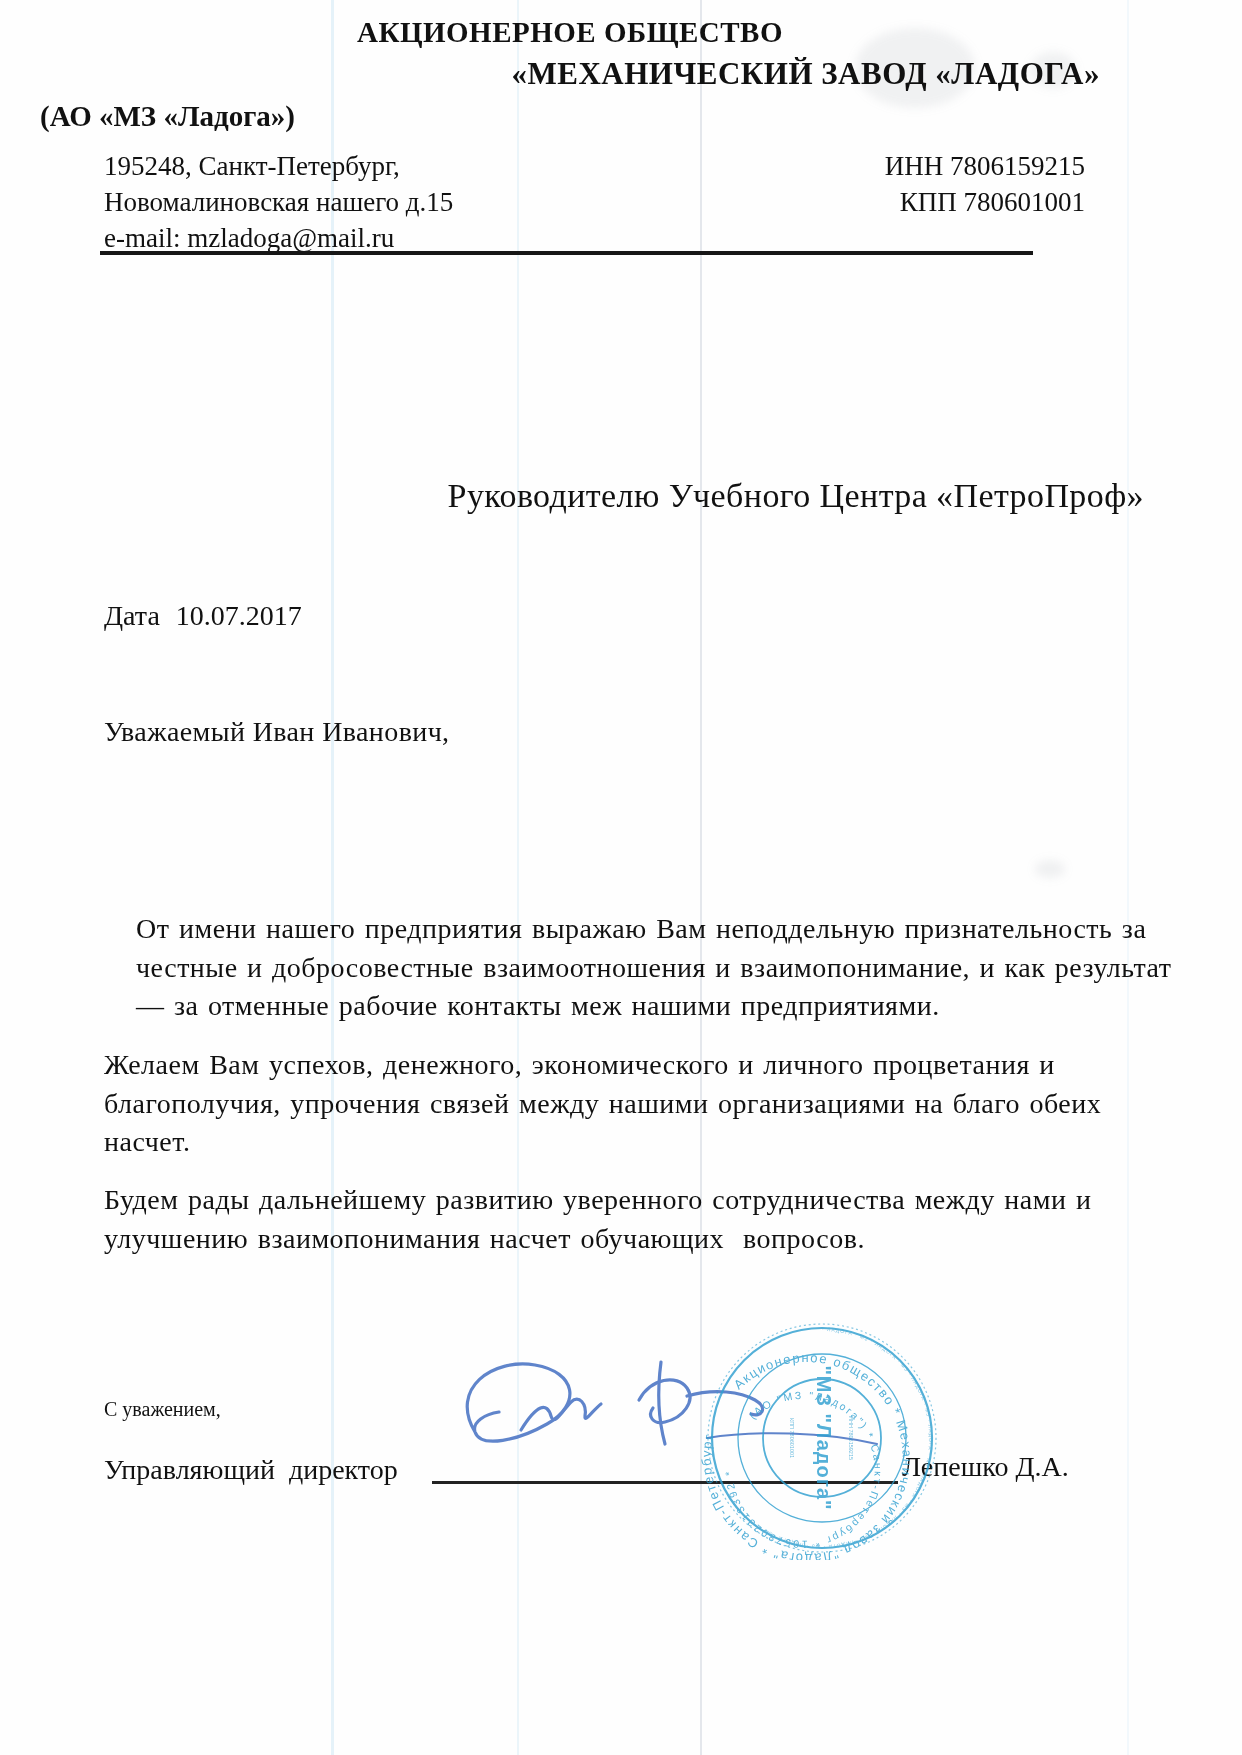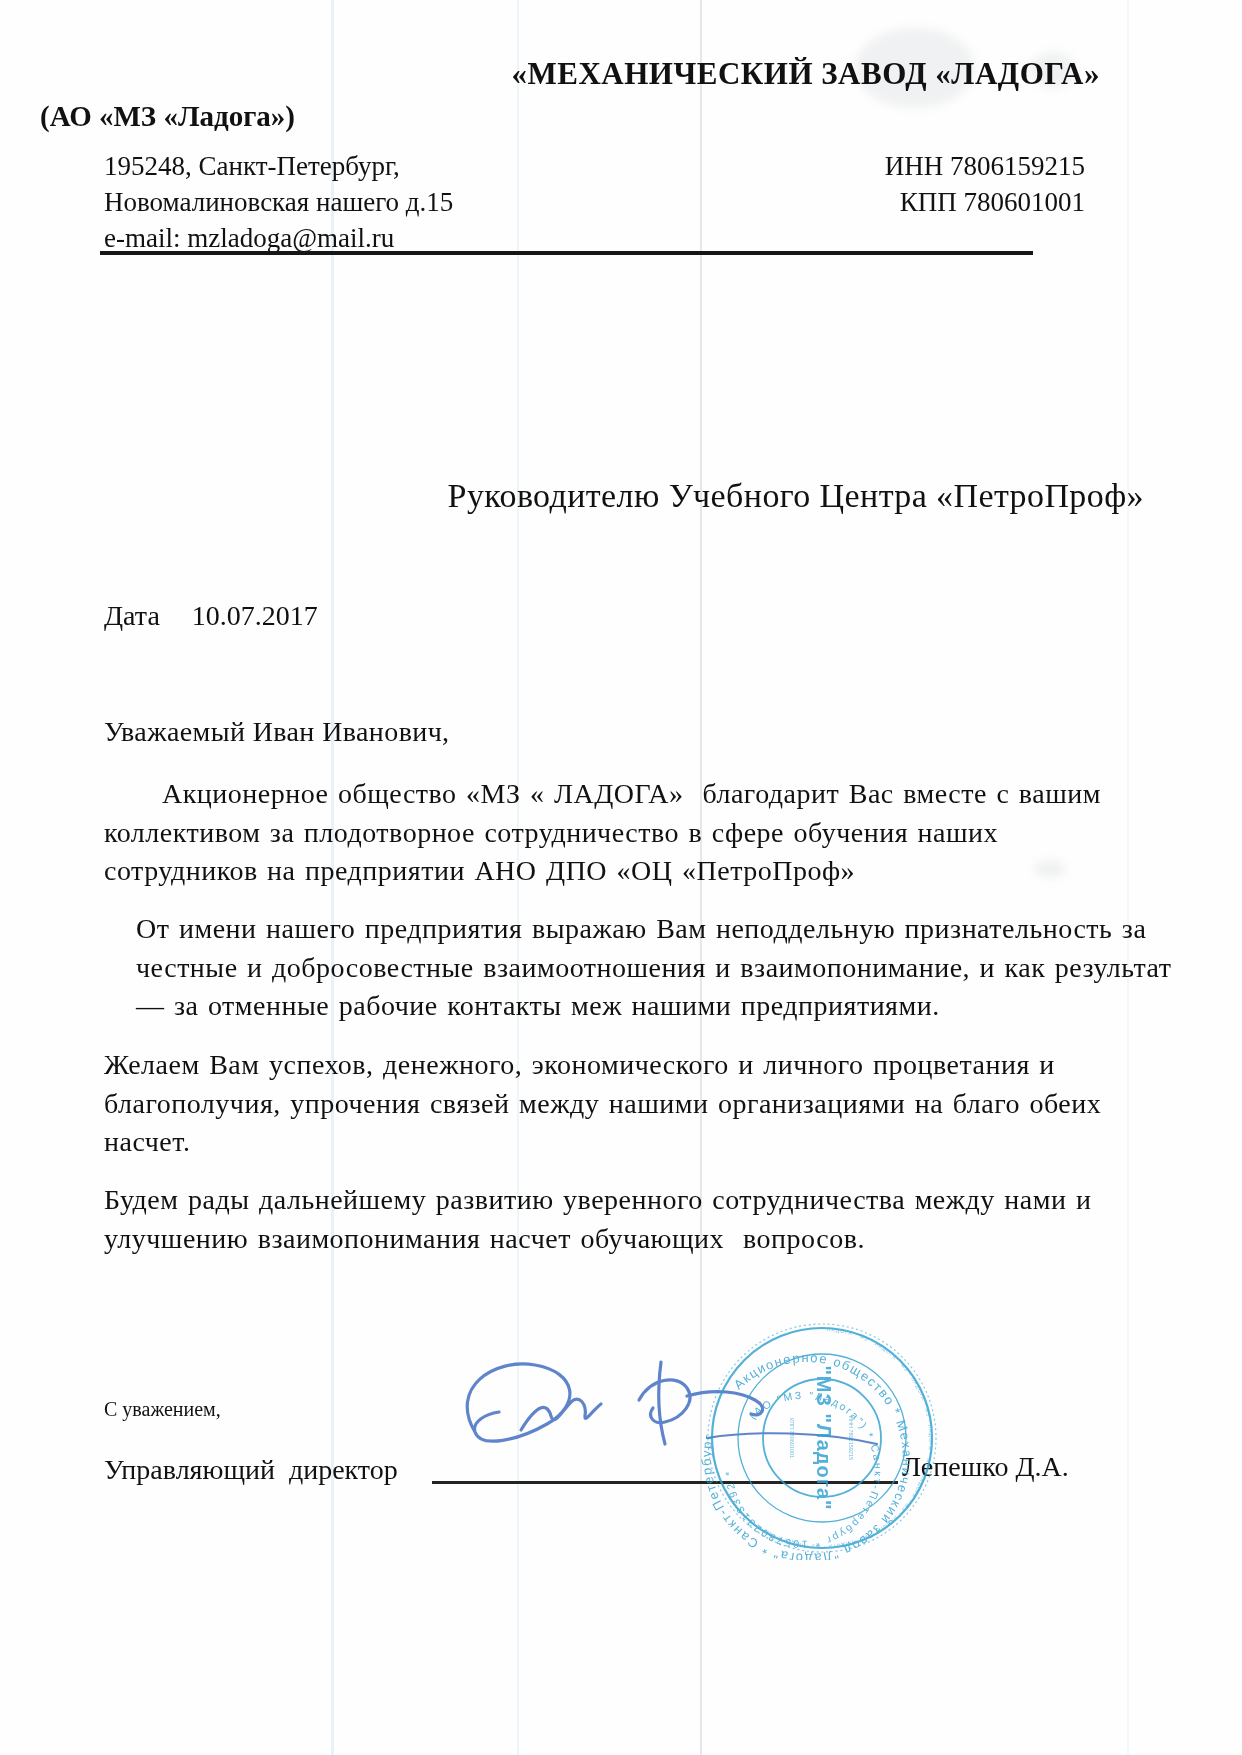--- a/index.html
+++ b/index.html
@@ -16,21 +16,21 @@
   
   .org1{left:40px;top:16px;width:1060px;text-align:center;font-size:29px;font-weight:bold;letter-spacing:.5px;}
   .org2{left:40px;top:56px;width:1060px;text-align:right;font-size:31px;font-weight:bold;letter-spacing:.5px;}
   .org3{left:40px;top:100px;width:1060px;text-align:left;font-size:29px;font-weight:bold;}
   .addr{left:104px;top:148px;font-size:27px;line-height:36px;}
   .codes{top:148px;right:157px;font-size:27px;line-height:36px;text-align:right;}
   .rule{left:100px;top:251px;width:933px;height:4px;background:#161616;}
   
   .addressee{top:477px;right:98px;font-size:34px;letter-spacing:.4px;}
   .dateline{left:104px;top:600px;font-size:28px;}
-  .dateline .val{margin-left:32px;}
+  .dateline .val{margin-left:16px;}
   .salutation{left:104px;top:716px;font-size:28px;letter-spacing:.4px;}
   .para{left:104px;width:1060px;font-size:28px;line-height:38.5px;letter-spacing:.5px;word-spacing:2px;}
   .para .indent{padding-left:58px;}
   .p1{top:775px;} .p2{top:910px;margin-left:32px;} .p3{top:1046px;} .p4{top:1181px;}
   
   .regards{left:104px;top:1398px;font-size:20px;}
   .position{left:104px;top:1454px;font-size:28px;}
   .sigline{left:432px;top:1481px;width:466px;height:3px;background:#232323;}
   .signer{left:902px;top:1451px;font-size:28px;}
   
@@ -53,20 +53,21 @@
 <div class="page">
 
   <div class="abs vline v1"></div>
   <div class="abs vline v2"></div>
   <div class="abs vline v3"></div>
   <div class="abs vline v4"></div>
   <div class="abs smudge s1"></div>
   <div class="abs smudge s2"></div>
   <div class="abs smudge s3"></div>
 
+  <div class="abs t org1">АКЦИОНЕРНОЕ ОБЩЕСТВО</div>
   <div class="abs t org2">«МЕХАНИЧЕСКИЙ ЗАВОД «ЛАДОГА»</div>
   <div class="abs t org3">(АО «МЗ «Ладога»)</div>
 
   <div class="abs addr">
     <div class="t">195248, Санкт-Петербург,</div>
     <div class="t">Новомалиновская нашего д.15</div>
     <div class="t">e-mail: mzladoga@mail.ru</div>
   </div>
 
   <div class="abs codes">
@@ -76,25 +77,20 @@
 
   <div class="abs rule"></div>
 
   <div class="abs t addressee">Руководителю Учебного Центра «ПетроПроф»</div>
   <div class="abs dateline">
     <span class="t">Дата</span><span class="t val">10.07.2017</span>
   </div>
 
   <div class="abs t salutation">Уважаемый Иван Иванович,</div>
 
-  <div class="abs para p1">
-    <div class="t indent">Акционерное общество «МЗ « ЛАДОГА»  благодарит Вас вместе с вашим</div>
-    <div class="t">коллективом за плодотворное сотрудничество в сфере обучения наших</div>
-    <div class="t">сотрудников на предприятии АНО ДПО «ОЦ «ПетроПроф»</div>
-  </div>
 
   <div class="abs para p2">
     <div class="t">От имени нашего предприятия выражаю Вам неподдельную признательность за</div>
     <div class="t">честные и добросовестные взаимоотношения и взаимопонимание, и как результат</div>
     <div class="t">— за отменные рабочие контакты меж нашими предприятиями.</div>
   </div>
 
   <div class="abs para p3">
     <div class="t">Желаем Вам успехов, денежного, экономического и личного процветания и</div>
     <div class="t">благополучия, упрочения связей между нашими организациями на благо обеих</div>

